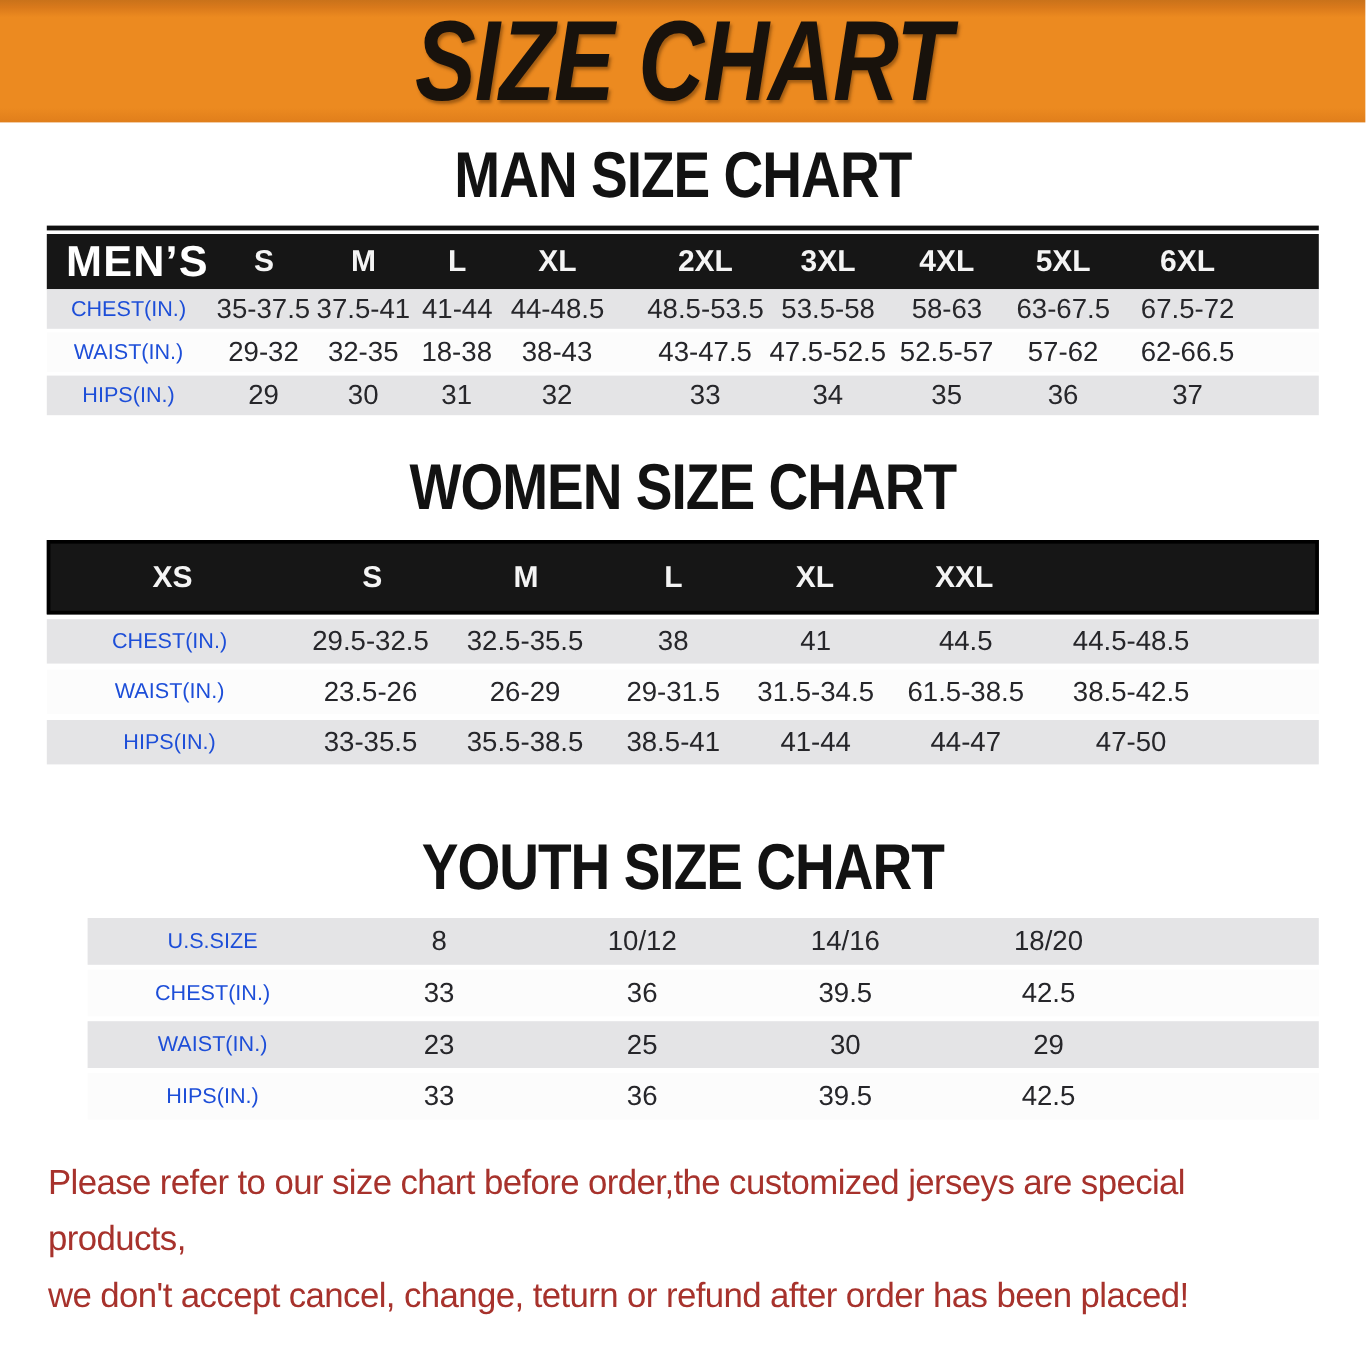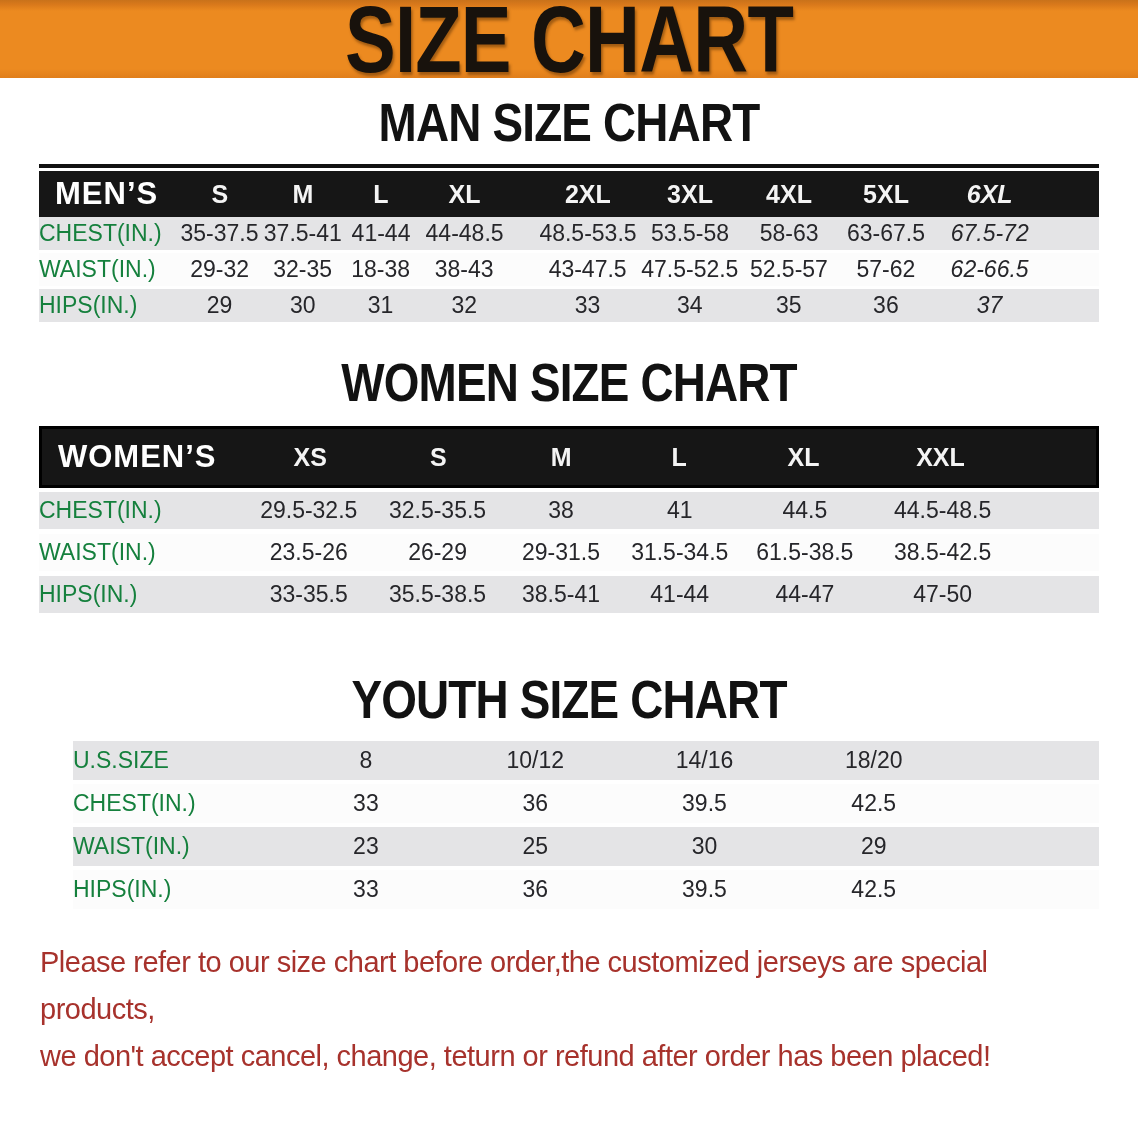--- a/index.html
+++ b/index.html
@@ -3,23 +3,23 @@
 <meta charset="utf-8">
 <style>
   html,body{margin:0;padding:0;}
   body{
     width:1138px;height:1132px;overflow:hidden;background:#ffffff;
     font-family:"Liberation Sans","DejaVu Sans",sans-serif;
     -webkit-font-smoothing:antialiased;
   }
   
   .banner{
-    height:78px;width:100%;
+    height:102px;width:100%;
     background:linear-gradient(#c9721a 0%,#d9791b 6%,#EC8A20 14%,#EC8A20 88%,#e07e1b 100%);
-    display:flex;align-items:center;justify-content:center;
+    display:flex;align-items:center;justify-content:center;font-style:italic;
   }
   .banner-title{
     font-size:95px;font-weight:800;color:#18120c;line-height:102px;
     transform:scaleX(0.8);letter-spacing:-1px;white-space:nowrap;
     text-shadow:2px 3px 3px rgba(70,35,0,0.45);
   }
   
   .section-heading{
     text-align:center;font-size:54px;font-weight:800;color:#121212;
     line-height:60px;transform:scaleX(0.85);letter-spacing:-1px;white-space:nowrap;
@@ -38,37 +38,37 @@
   .t-men  .thead{height:46px;}
   .t-women .thead{height:56px;border:3px solid #000;margin-bottom:4px;box-sizing:content-box;}
   .t-youth .thead{height:58px;border:3px solid #000;margin-bottom:5px;box-sizing:content-box;}
   .trow.data{}
   .t-men  .trow.data{height:33px;margin-bottom:3px;}
   .t-women .trow.data{height:37px;margin-bottom:5px;}
   .t-youth .trow.data{height:39px;margin-bottom:4px;margin-left:34px;}
   .gray{background:#E4E4E6;}
   .white{background:#FCFCFC;}
   .group-label{
-    font-size:31px;font-weight:800;padding-left:16px;letter-spacing:1px;
+    font-size:36px;font-weight:800;padding-left:16px;letter-spacing:1px;
     text-align:left;box-sizing:border-box;white-space:nowrap;
   }
   .size-head{font-size:25px;font-weight:700;color:#f4f4f4;text-align:center;}
-  .row-label{font-size:23px;color:#15803d;text-align:left;white-space:nowrap;}
+  .row-label{font-size:18px;color:#1d4ed8;text-align:center;white-space:nowrap;}
   .cell{font-size:23px;color:#26262a;text-align:center;white-space:nowrap;}
   
   .t-men .trow > :nth-child(1){width:13.2%;}
   .t-men .trow > :nth-child(2){width:8.6%;}
   .t-men .trow > :nth-child(3){width:7.5%;}
   .t-men .trow > :nth-child(4){width:7.6%;}
   .t-men .trow > :nth-child(5){width:8.6%;}
   .t-men .trow > :nth-child(6){width:9.9%;margin-left:28px;}
   .t-men .trow > :nth-child(7){width:9.9%;}
   .t-men .trow > :nth-child(8){width:9.3%;}
   .t-men .trow > :nth-child(9){width:9.5%;}
-  .t-men .trow > :nth-child(10){width:10.6%;font-style:italic;}
+  .t-men .trow > :nth-child(10){width:10.6%;}
   .t-men .trow > :nth-child(11){width:5.3%;}
   
   .t-women .trow > :nth-child(1){width:19.3%;}
   .t-women .trow > :nth-child(2){width:12.3%;}
   .t-women .trow > :nth-child(3){width:12.0%;}
   .t-women .trow > :nth-child(4){width:11.3%;}
   .t-women .trow > :nth-child(5){width:11.1%;}
   .t-women .trow > :nth-child(6){width:12.5%;}
   .t-women .trow > :nth-child(7){width:13.5%;}
   .t-women .trow > :nth-child(8){width:8.0%;}
@@ -148,21 +148,20 @@
     <div class="cell">36</div>
     <div class="cell">37</div>
     <div class="cell"></div>
   </div>
 </div>
 
 <div class="section-heading h-women">WOMEN SIZE CHART</div>
 
 <div class="size-table t-women">
   <div class="trow thead">
-    <div class="group-label">WOMEN’S</div>
     <div class="size-head">XS</div>
     <div class="size-head">S</div>
     <div class="size-head">M</div>
     <div class="size-head">L</div>
     <div class="size-head">XL</div>
     <div class="size-head">XXL</div>
     <div class="size-head"></div>
   </div>
   <div class="trow data gray">
     <div class="row-label">CHEST(IN.)</div>

